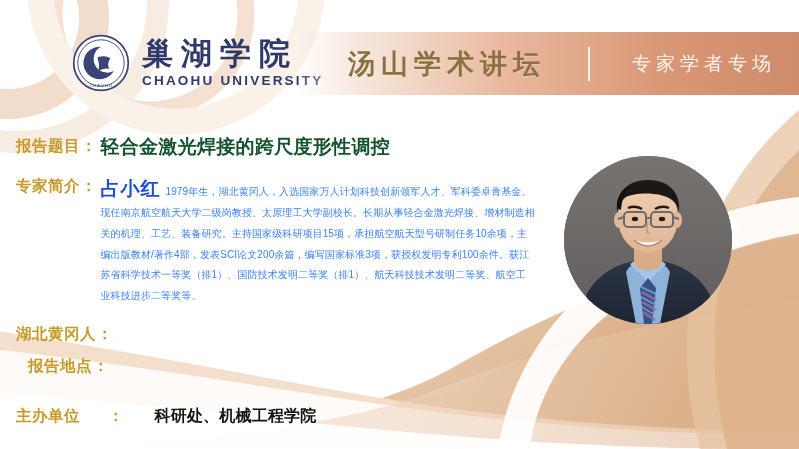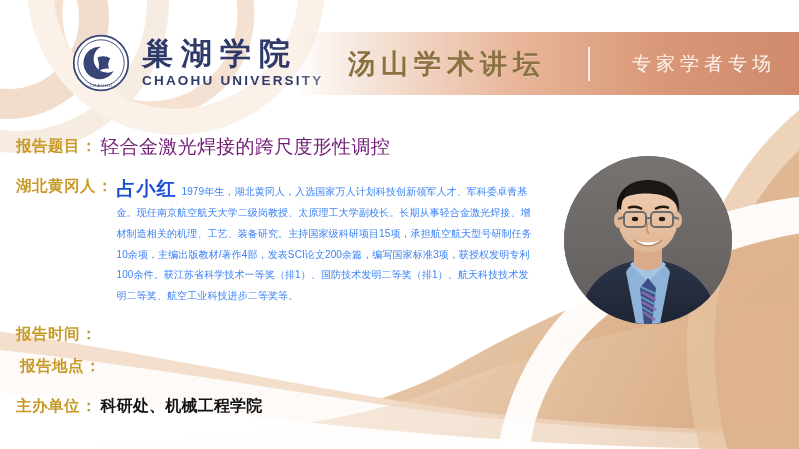--- a/index.html
+++ b/index.html
@@ -88,23 +88,23 @@
     font-size:15.5px;
     font-weight:bold;
     white-space:nowrap;
     letter-spacing:.5px;
     flex:none;
   }
   .colon{color:#c79a28;font-size:15.5px;font-weight:bold;flex:none;padding:0 1px;}
 
   .row-title{left:16px;top:110px;}
   .title-value{
-    color:#701a75;
+    color:#14532d;
     font-size:19px;
-    font-weight:normal;
+    font-weight:bold;
     letter-spacing:.3px;
     margin-left:3px;
     line-height:1.2;
   }
 
   .row-bio{left:16px;top:150px;width:520px;}
   .bio-body{margin-left:3px;width:445px;}
   .bio-name{
     color:#1d4ed8;
     font-size:19px;
@@ -114,22 +114,22 @@
   }
   .bio-text{
     color:#3b82f6;
     font-size:10px;
     line-height:1.88;
     text-align:justify;
     letter-spacing:.1px;
   }
 
   .row-time{left:16px;top:298px;}
-  .row-place{left:20px;top:330px;}
-  .row-org{left:16px;top:370px;}
+  .row-place{left:28px;top:330px;}
+  .row-org{left:16px;top:380px;gap:27px;}
   .info-value{
     color:#141414;
     font-size:16px;
     font-weight:bold;
     margin-left:3px;
     letter-spacing:.2px;
     white-space:nowrap;
   }
 
   
@@ -220,29 +220,29 @@
 
   <div class="content">
 
     <div class="row row-title">
       <span class="label">报告题目</span>
       <span class="colon">：</span>
       <span class="title-value">轻合金激光焊接的跨尺度形性调控</span>
     </div>
 
     <div class="row row-bio">
-      <span class="label">湖北黄冈人</span>
+      <span class="label">专家简介</span>
       <span class="colon">：</span>
       <span class="bio-body">
         <span class="bio-name">占小红</span><span class="bio-text">1979年生，湖北黄冈人，入选国家万人计划科技创新领军人才、军科委卓青基金。现任南京航空航天大学二级岗教授、太原理工大学副校长。长期从事轻合金激光焊接、增材制造相关的机理、工艺、装备研究。主持国家级科研项目15项，承担航空航天型号研制任务10余项，主编出版教材/著作4部，发表SCI论文200余篇，编写国家标准3项，获授权发明专利100余件。获江苏省科学技术一等奖（排1）、国防技术发明二等奖（排1）、航天科技技术发明二等奖、航空工业科技进步二等奖等。</span>
       </span>
     </div>
 
     <div class="row row-time">
-      <span class="label">报告时间</span>
+      <span class="label">湖北黄冈人</span>
       <span class="colon">：</span>
     </div>
 
     <div class="row row-place">
       <span class="label">报告地点</span>
       <span class="colon">：</span>
     </div>
 
     <div class="row row-org">
       <span class="label">主办单位</span>

